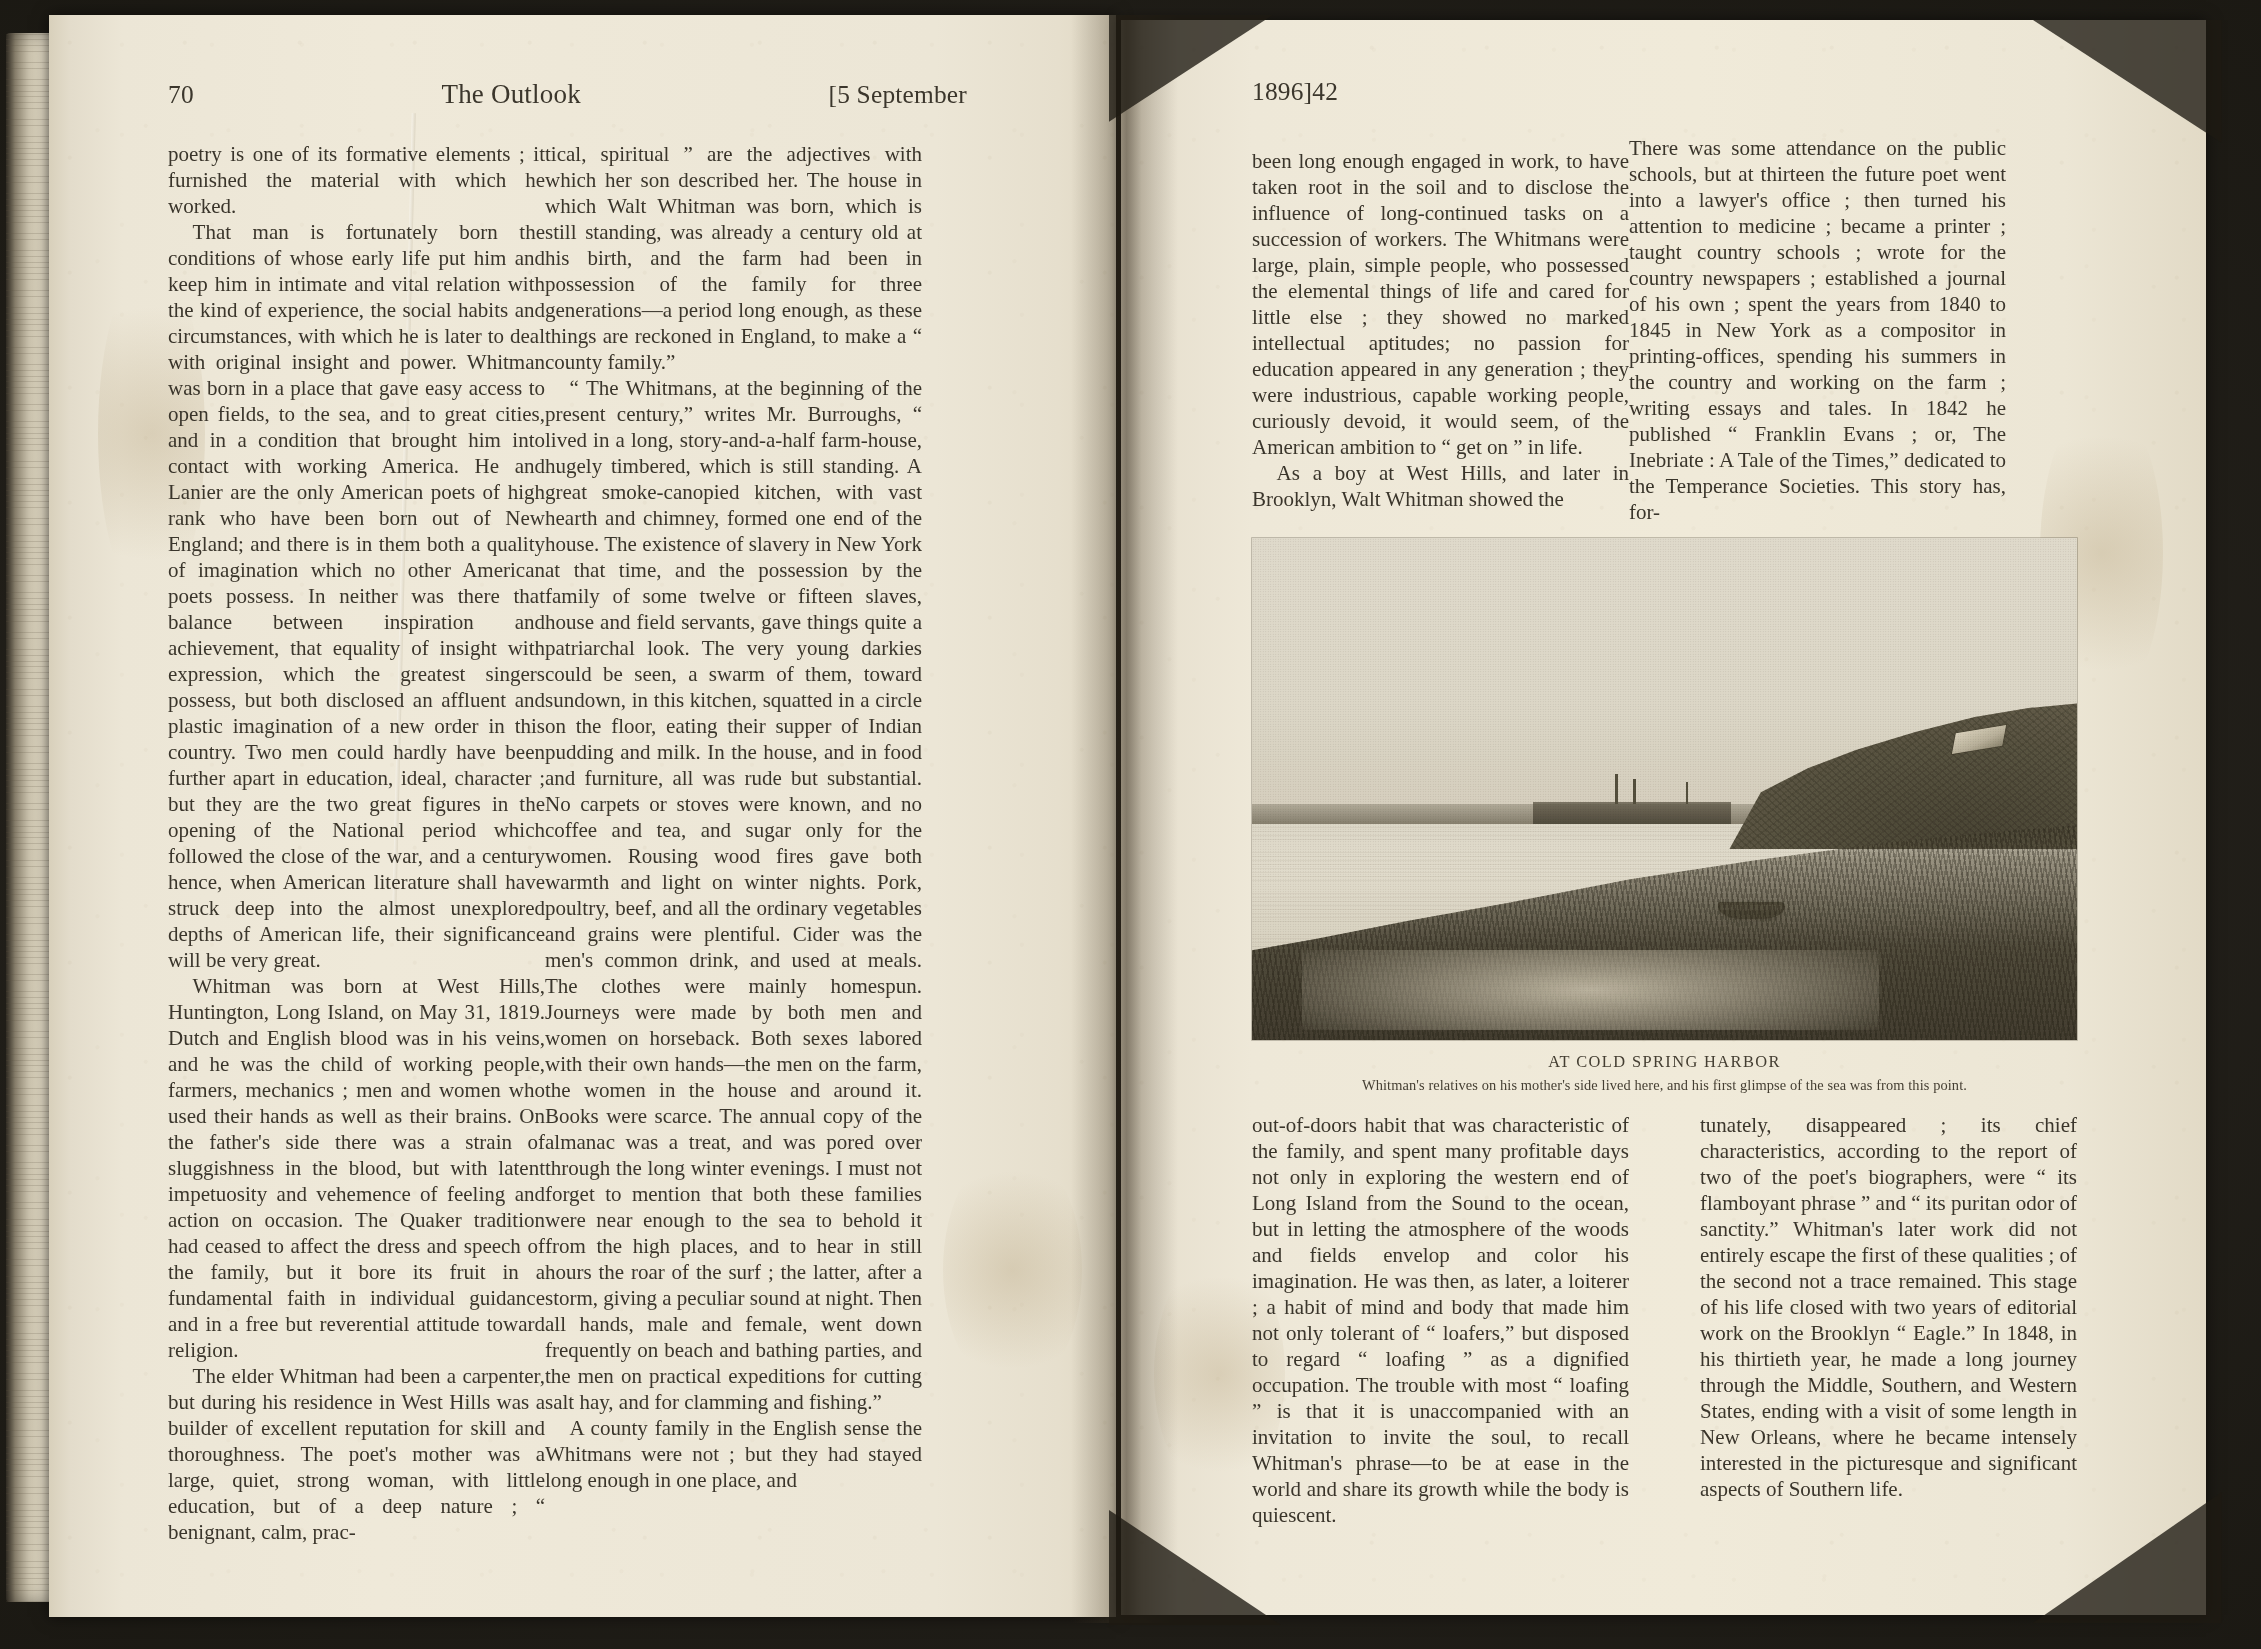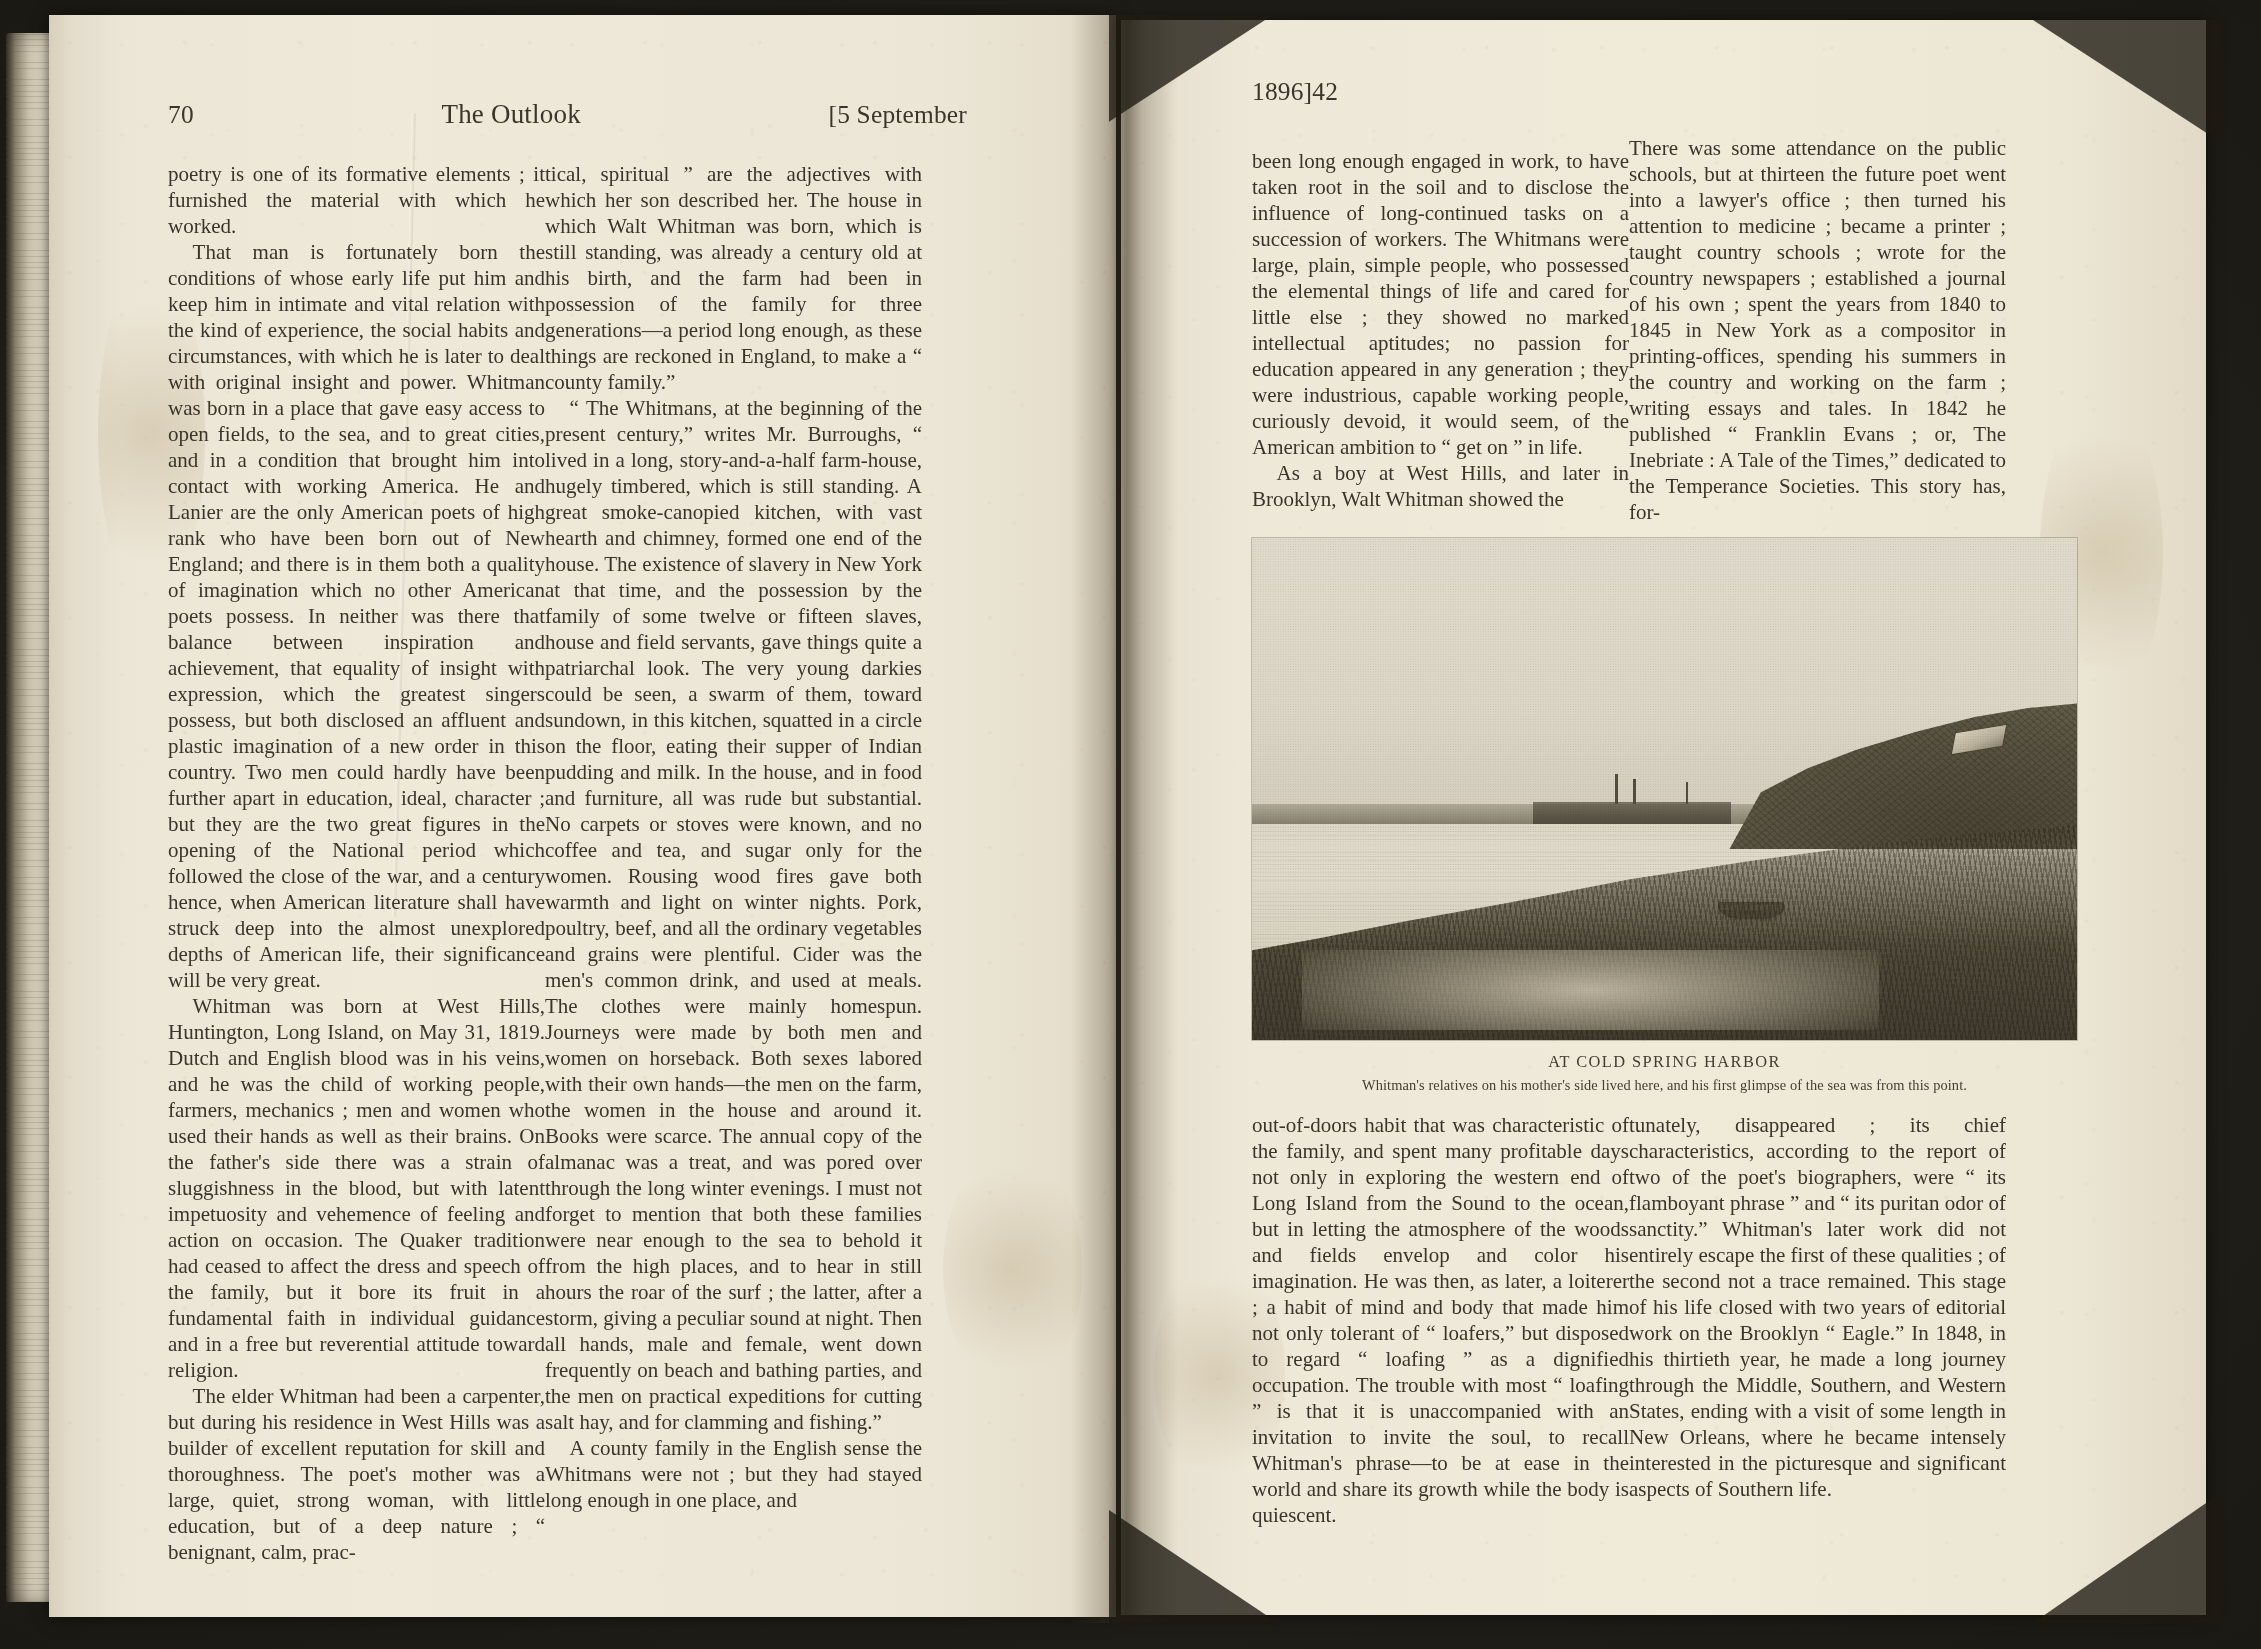--- a/index.html
+++ b/index.html
@@ -75,21 +75,21 @@
   .corner-bl { left: 1060px; bottom: 9.8px; width: 172px; height: 115px;
                clip-path: polygon(0 100%, 100% 100%, 0 0); background: rgba(30,26,18,.78); }
 
   
   .page-inner { position: absolute; }
   .running-head {
     display: flex; align-items: baseline;
     font-size: 25.4px; letter-spacing: 0.2px; color: #3b362c;
   }
   .rh-folio { flex: 0 0 auto; }
-  .rh-title { flex: 1 1 auto; text-align: center; font-size: 27px; margin-top: 20px; }
+  .rh-title { flex: 1 1 auto; text-align: center; font-size: 27px; }
   .rh-date  { flex: 0 0 auto; }
 
   .cols { display: flex; }
   .col { width: 377px; }
 
   .bodytext {
     font-size: 21px;
     line-height: 26px;
     text-align: justify;
     text-justify: inter-word;
@@ -295,21 +295,21 @@
             </div>
             <div class="sand"></div>
             <div class="halftone"></div>
             <div class="photo-warm"></div>
           </div>
 
           <div class="fig-cap-title">AT COLD SPRING HARBOR</div>
           <div class="fig-cap-text">Whitman's relatives on his mother's side lived here, and his first glimpse of the sea was from this point.</div>
         </div>
 
-        <div class="cols" style="margin-top:18px;">
+        <div class="cols" style="margin-top:18px;justify-content:space-between;">
           <div class="col bodytext">
             <p class="cont">out-of-doors habit that was characteristic of the family, and spent many profitable days not only in exploring the western end of Long Island from the Sound to the ocean, but in letting the atmosphere of the woods and fields envelop and color his imagination.  He was then, as later, a loiterer ; a habit of mind and body that made him not only tolerant of “ loafers,” but disposed to regard “ loafing ” as a dignified occupation.  The trouble with most “ loafing ” is that it is unaccompanied with an invitation to invite the soul, to recall Whitman's phrase—to be at ease in the world and share its growth while the body is quiescent.</p>
           </div>
           <div class="col bodytext">
             <p class="cont">tunately, disappeared ; its chief characteristics, according to the report of two of the poet's biographers, were “ its flamboyant phrase ” and “ its puritan odor of sanctity.”  Whitman's later work did not entirely escape the first of these qualities ; of the second not a trace remained.  This stage of his life closed with two years of editorial work on the Brooklyn “ Eagle.”  In 1848, in his thirtieth year, he made a long journey through the Middle, Southern, and Western States, ending with a visit of some length in New Orleans, where he became intensely interested in the picturesque and significant aspects of Southern life.</p>
           </div>
         </div>
 
       </div>
     </div>

